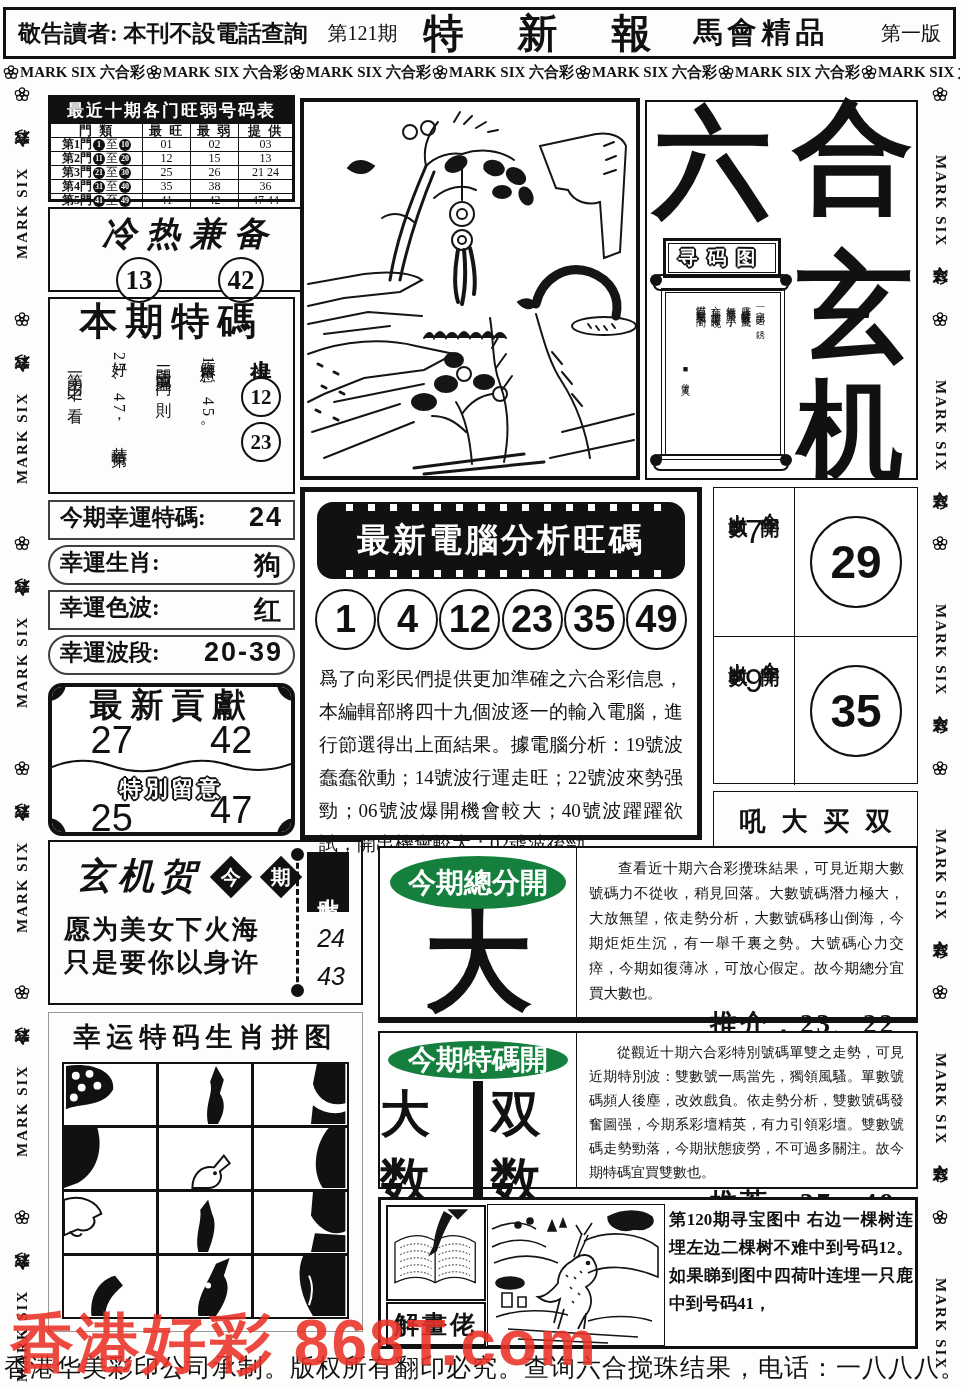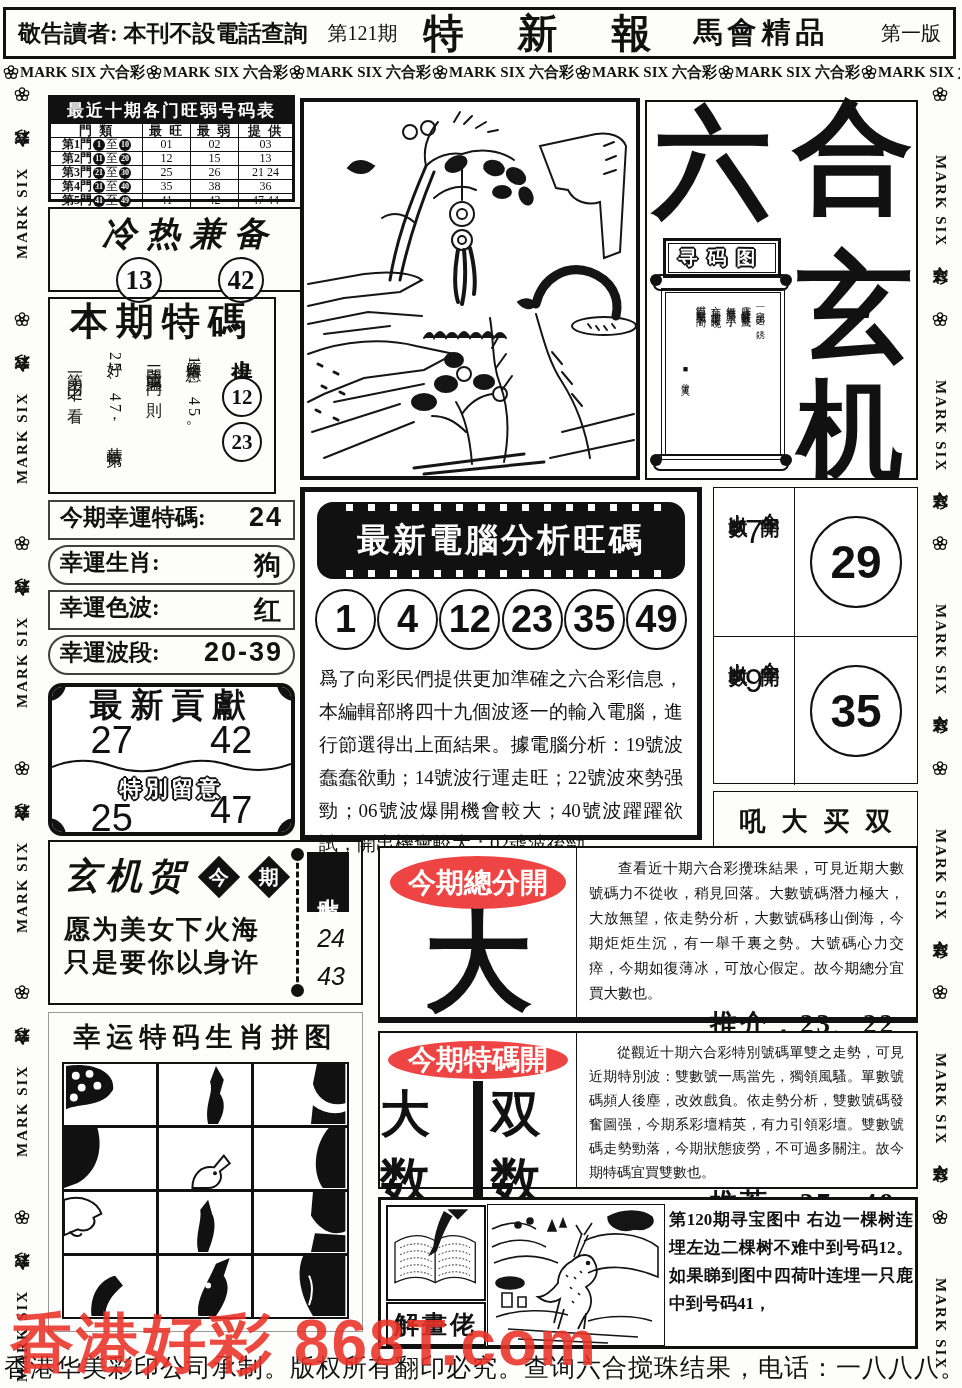--- a/index.html
+++ b/index.html
@@ -43,21 +43,21 @@
           border-radius:50%;background:#111;color:#fff;font-size:8px;font-weight:bold;flex:none;}
 
   
   #cold-hot{left:48px;top:207px;width:284px;height:85px;border:2px solid #111;text-align:center;}
   #cold-hot .ch-title{font-size:34px;font-weight:bold;font-style:italic;letter-spacing:10px;margin-top:2px;}
   .num-circle{display:inline-flex;align-items:center;justify-content:center;border:2px solid #111;
               border-radius:50%;font-weight:bold;background:#fff;}
   #cold-hot .num-circle{width:42px;height:42px;font-size:27px;margin:0 26px;}
 
   
-  #special-code{left:48px;top:297px;width:228px;height:197px;border:2px solid #111;}
+  #special-code{left:48px;top:297px;width:247px;height:197px;border:2px solid #111;}
   #special-code .sc-title{font-size:38px;font-weight:bold;text-align:center;letter-spacing:8px;line-height:44px;}
   .v-cols{display:flex;justify-content:space-between;padding:2px 12px 0 14px;height:142px;}
   .v-col{writing-mode:vertical-rl;font-size:16px;letter-spacing:3px;}
   .v-provide{display:flex;flex-direction:column;align-items:center;gap:5px;}
   .v-provide .v-col{font-size:21px;font-weight:bold;letter-spacing:2px;}
   .v-provide .num-circle{width:36px;height:36px;font-size:21px;}
 
   
   .lucky-row{left:48px;width:247px;height:40px;border:2px solid #404040;display:flex;align-items:flex-start;
              padding:0 10px;font-size:23px;font-weight:bold;}
@@ -74,21 +74,21 @@
   .c-bl{left:-6px;bottom:-6px;border-radius:0 18px 0 0;}
   .c-br{right:-6px;bottom:-6px;border-radius:18px 0 0 0;}
   #contrib .cb-title{font-size:33px;font-weight:bold;letter-spacing:8px;line-height:36px;}
   .cb-nums{display:flex;justify-content:space-around;font-size:38px;line-height:34px;}
   .outline-txt{color:#fff;font-weight:bold;
      text-shadow:-2px 0 #111,2px 0 #111,0 -2px #111,0 2px #111,-1px -1px #111,1px 1px #111,1px -1px #111,-1px 1px #111;}
   #contrib .cb-note{font-size:22px;letter-spacing:4px;line-height:24px;}
 
   
   #greeting{left:48px;top:840px;width:315px;height:165px;border:2px solid #111;}
-  .g-titlerow{display:flex;align-items:center;gap:8px;padding:10px 0 0 14px;}
+  .g-titlerow{display:flex;align-items:center;gap:8px;padding:10px 0 0 26px;}
   .g-script{font-size:36px;font-weight:bold;font-style:italic;letter-spacing:6px;}
   .diamond{width:30px;height:30px;background:#111;transform:rotate(45deg);display:flex;
            align-items:center;justify-content:center;margin:0 6px;}
   .diamond span{transform:rotate(-45deg);color:#fff;font-size:20px;font-weight:bold;}
   .g-lines{padding:12px 84px 0 14px;font-size:26px;font-weight:bold;line-height:33px;white-space:nowrap;letter-spacing:2px;}
   .g-dash{position:absolute;left:246px;top:12px;bottom:12px;border-left:3px dashed #111;}
   .g-dash::before,.g-dash::after{content:"";position:absolute;left:-8px;width:13px;height:13px;
       border-radius:50%;background:#111;}
   .g-dash::before{top:-6px;} .g-dash::after{bottom:-6px;}
   .g-tip{position:absolute;right:12px;top:10px;width:40px;height:58px;background:#111;color:#fff;
@@ -156,21 +156,21 @@
   
   #slogan{left:713px;top:791px;width:205px;height:61px;border:1px solid #111;display:flex;
           align-items:center;justify-content:center;font-size:26px;letter-spacing:16px;
           text-indent:16px;font-weight:bold;}
 
   
   .sec{left:378px;width:540px;border:2px solid #111;display:flex;background:#fff;}
   #sec-total{top:846px;height:177px;border-bottom:6px solid #111;}
   #sec-special{top:1031px;height:158px;}
   .sec-left{width:196px;border-right:1px solid #111;display:flex;flex-direction:column;align-items:center;}
-  .oval{background:#ef4444;color:#fff;border-radius:50%;font-weight:bold;font-size:28px;
+  .oval{background:#15803d;color:#fff;border-radius:50%;font-weight:bold;font-size:28px;
         display:flex;align-items:center;justify-content:center;margin-top:8px;white-space:nowrap;}
   #sec-total .oval{width:176px;height:60px;}
   #sec-special .oval{width:180px;height:56px;}
   .big-char{font-size:108px;font-weight:bold;line-height:1.0;}
   .ds-row{display:flex;align-items:center;gap:8px;margin-top:2px;flex:1;}
   .ds-bar{width:11px;background:#111;align-self:stretch;margin-bottom:4px;}
   .ds-char{font-size:50px;font-weight:bold;letter-spacing:0;}
   .sec-right{flex:1;padding:8px 12px 6px 12px;display:flex;flex-direction:column;}
   .sec-par{font-size:14.5px;line-height:25px;text-align:justify;text-indent:2em;}
   .sec-reco{margin-top:auto;text-align:right;font-size:27px;font-weight:bold;letter-spacing:3px;padding-right:8px;}

